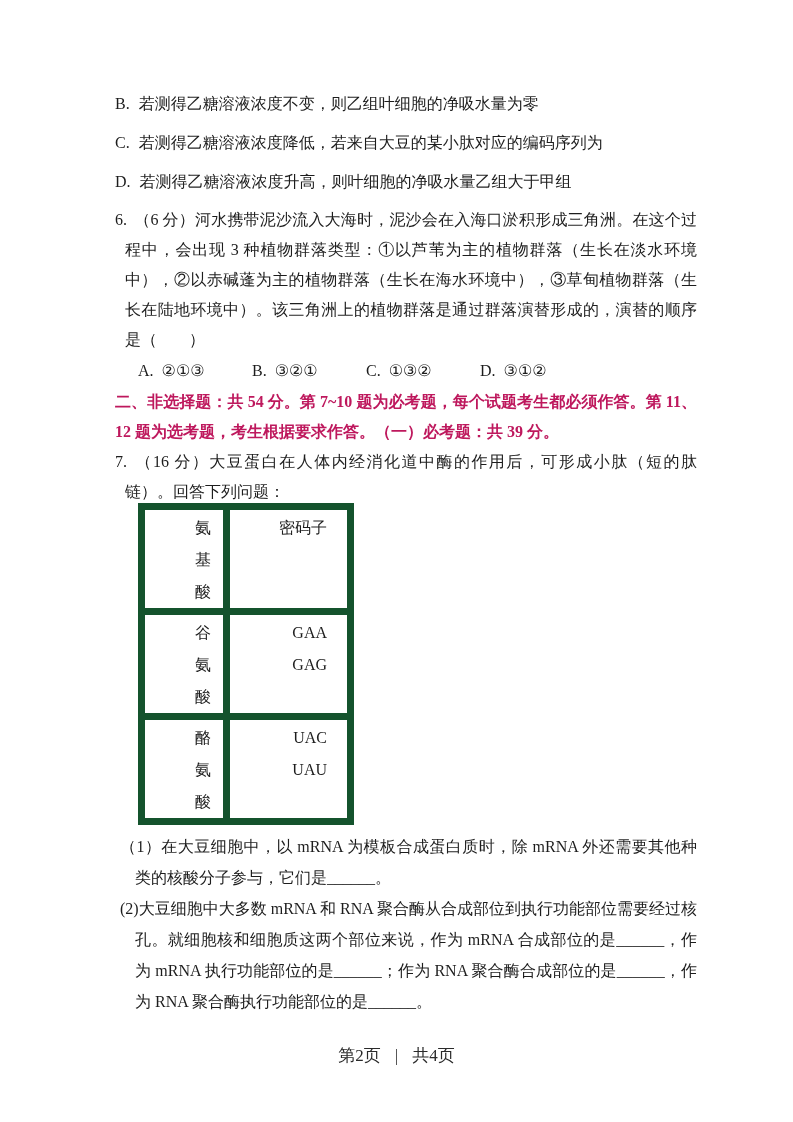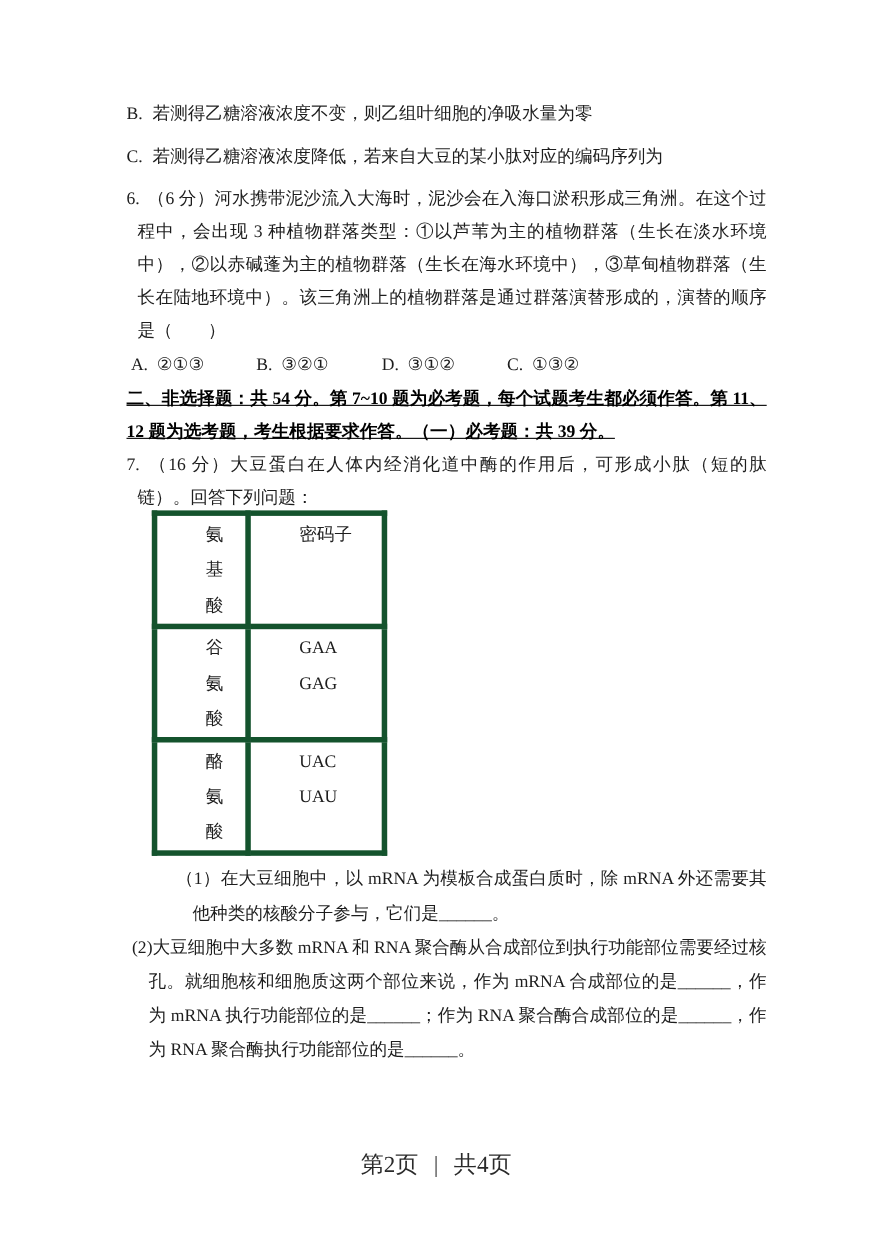--- a/index.html
+++ b/index.html
@@ -10,62 +10,65 @@
     color:#1d1d1d; font-size:16px; overflow:hidden;
   }
   .content { position:absolute; left:115px; top:88px; width:582px; }
 
   .opt-line { line-height:32px; margin-bottom:7px; text-align:justify; }
   .opt-line .opt-label { margin-right:9px; }
 
   .question { line-height:30px; text-align:justify; padding-left:10px; text-indent:-10px; }
   .question .q-num { margin-right:7px; }
 
-  .q6-options { display:flex; line-height:32px; margin-left:4px; }
+  .q6-options { display:flex; line-height:32px; margin-left:23px; }
   .q6-opt { width:114px; white-space:nowrap; }
   .q6-opt .opt-label { margin-right:8px; }
 
-  .section-title { font-weight:bold; color:#000000; line-height:30px; text-align:justify;text-decoration:underline; }
+  .section-title { font-weight:bold; color:#be185d; line-height:30px; text-align:justify; }
 
   .codon-table { border-collapse:collapse; margin:-4px 0 0 23px; table-layout:fixed; }
-  .codon-table td { border:5px solid #14532d; vertical-align:top; text-align:left; padding-top:2px; line-height:32px;padding-left:44px; }
+  .codon-table td { border:7px solid #14532d; vertical-align:top; text-align:right; padding-top:2px; line-height:32px;padding-left:44px; }
   .codon-table td.c1 { width:85px; padding-right:12px; }
   .codon-table td.c2 { width:124px; padding-right:20px; }
   .codon-table tr.hdr td { height:36px; }
   .codon-table tr.row-single td { height:35px; }
   .codon-table tr.row-double td { height:66px; }
 
   .sub-question { line-height:31px; text-align:justify; padding-left:20px; text-indent:-15px; }
-  .sub-question.first { margin-top:6px;margin-left:40px; }
+  .sub-question.first { margin-top:6px; }
 
-  .footer { position:absolute; top:1044px; left:0; width:100%; text-align:center; font-size:21px; color:#2a2a2a; }
+  .footer { position:absolute; top:1044px; left:0; width:100%; text-align:center; font-size:17px; color:#2a2a2a; }
   .footer .sep { margin:0 14px; color:#3a3a3a; }
 </style>
 </head>
 <body>
 
 <div class="page">
   <div class="content">
 
     <div class="opt-line">
       <span class="opt-label">B.</span><span>若测得乙糖溶液浓度不变，则乙组叶细胞的净吸水量为零</span>
     </div>
     <div class="opt-line">
       <span class="opt-label">C.</span><span>若测得乙糖溶液浓度降低，若来自大豆的某小肽对应的编码序列为</span>
     </div>
+    <div class="opt-line">
+      <span class="opt-label">D.</span><span>若测得乙糖溶液浓度升高，则叶细胞的净吸水量乙组大于甲组</span>
+    </div>
 
     <div class="question">
       <span class="q-num">6.</span><span>（6 分）河水携带泥沙流入大海时，泥沙会在入海口淤积形成三角洲。在这个过程中，会出现 3 种植物群落类型：①以芦苇为主的植物群落（生长在淡水环境中），②以赤碱蓬为主的植物群落（生长在海水环境中），③草甸植物群落（生长在陆地环境中）。该三角洲上的植物群落是通过群落演替形成的，演替的顺序是（　　）</span>
     </div>
 
     <div class="q6-options">
       <span class="q6-opt"><span class="opt-label">A.</span><span>②①③</span></span>
       <span class="q6-opt"><span class="opt-label">B.</span><span>③②①</span></span>
+      <span class="q6-opt"><span class="opt-label">C.</span><span>①③②</span></span>
       <span class="q6-opt"><span class="opt-label">D.</span><span>③①②</span></span>
-      <span class="q6-opt"><span class="opt-label">C.</span><span>①③②</span></span>
     </div>
 
     <div class="section-title">二、非选择题：共 54 分。第 7~10 题为必考题，每个试题考生都必须作答。第 11、12 题为选考题，考生根据要求作答。（一）必考题：共 39 分。</div>
 
     <div class="question">
       <span class="q-num">7.</span><span>（16 分）大豆蛋白在人体内经消化道中酶的作用后，可形成小肽（短的肽链）。回答下列问题：</span>
     </div>
 
     <table class="codon-table">
       <tbody>

